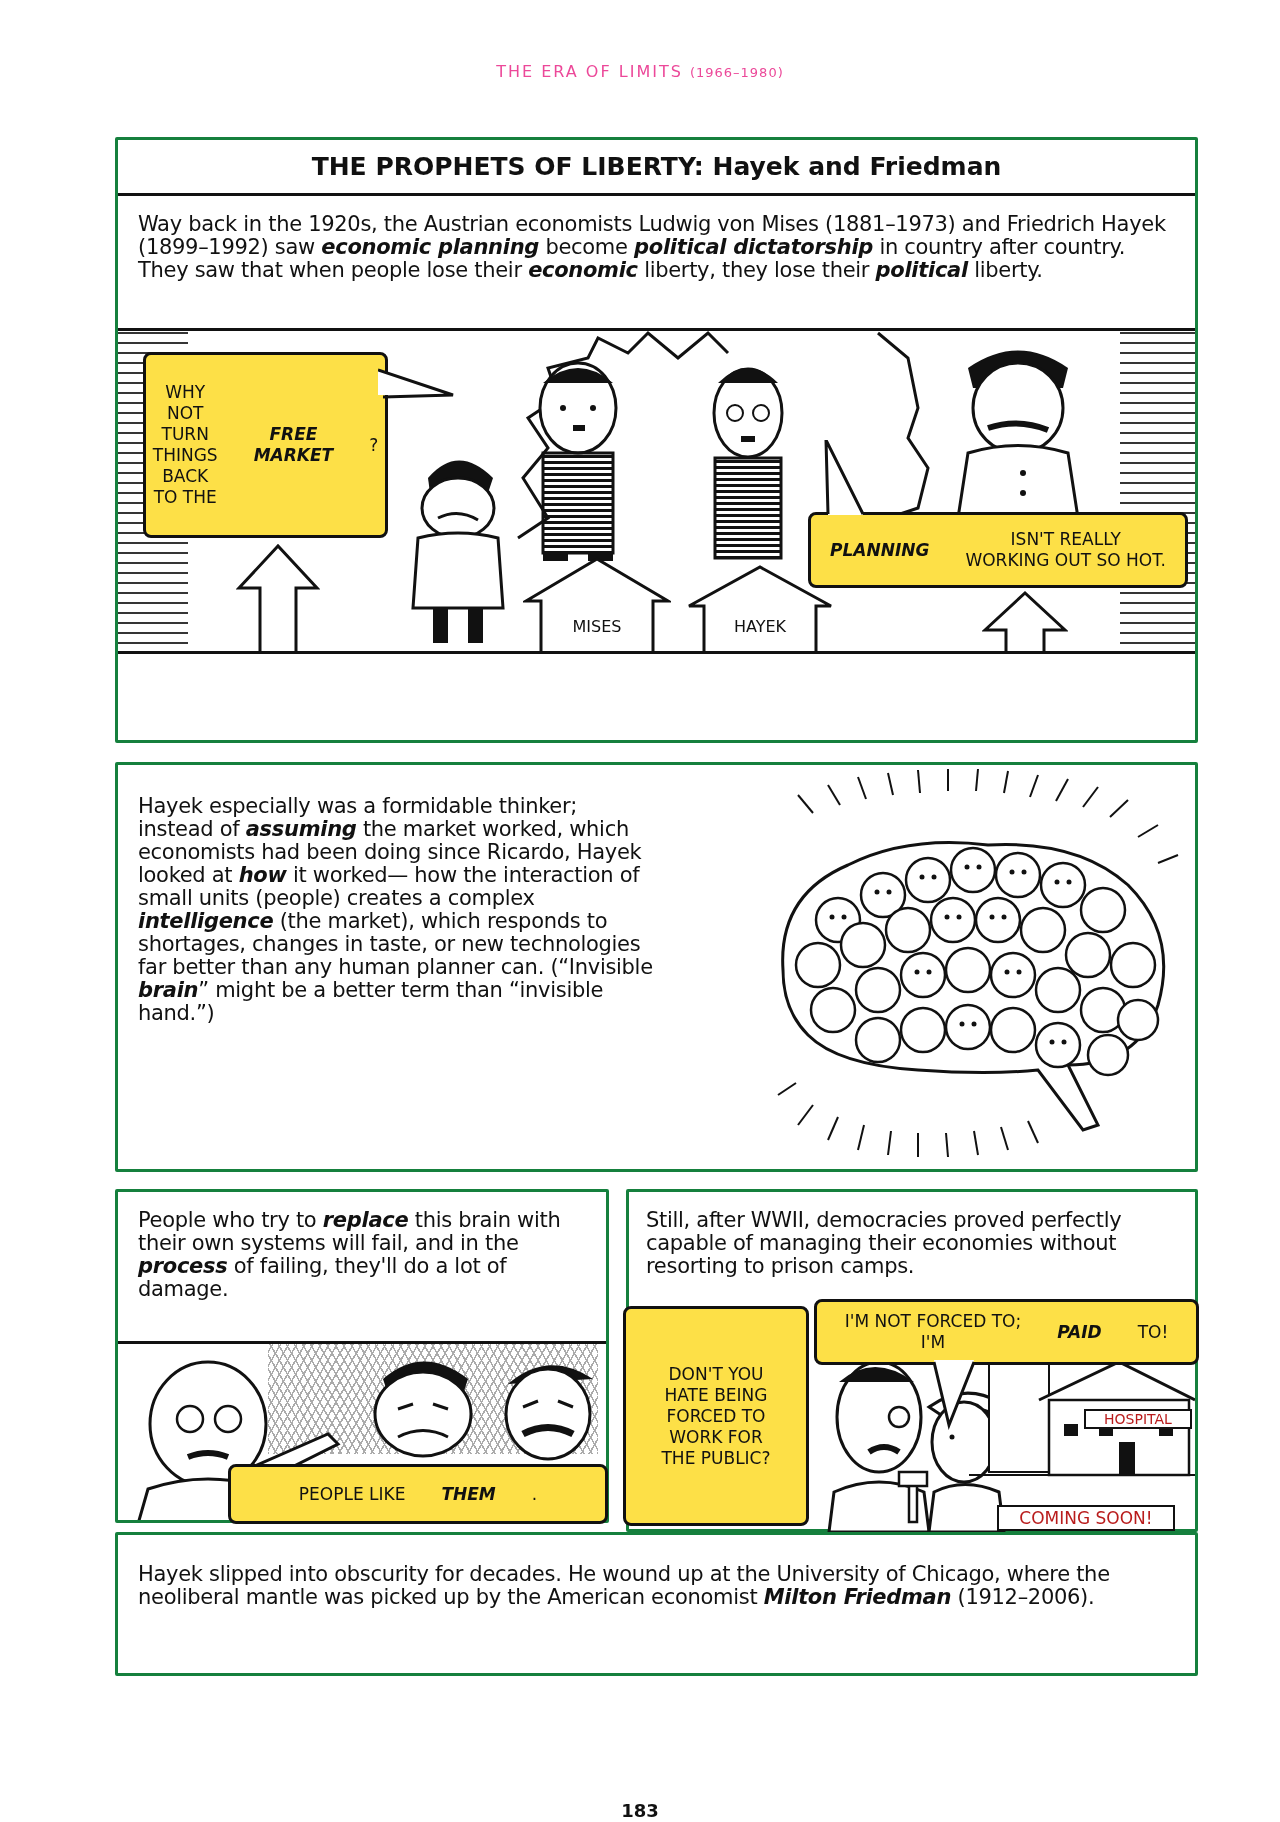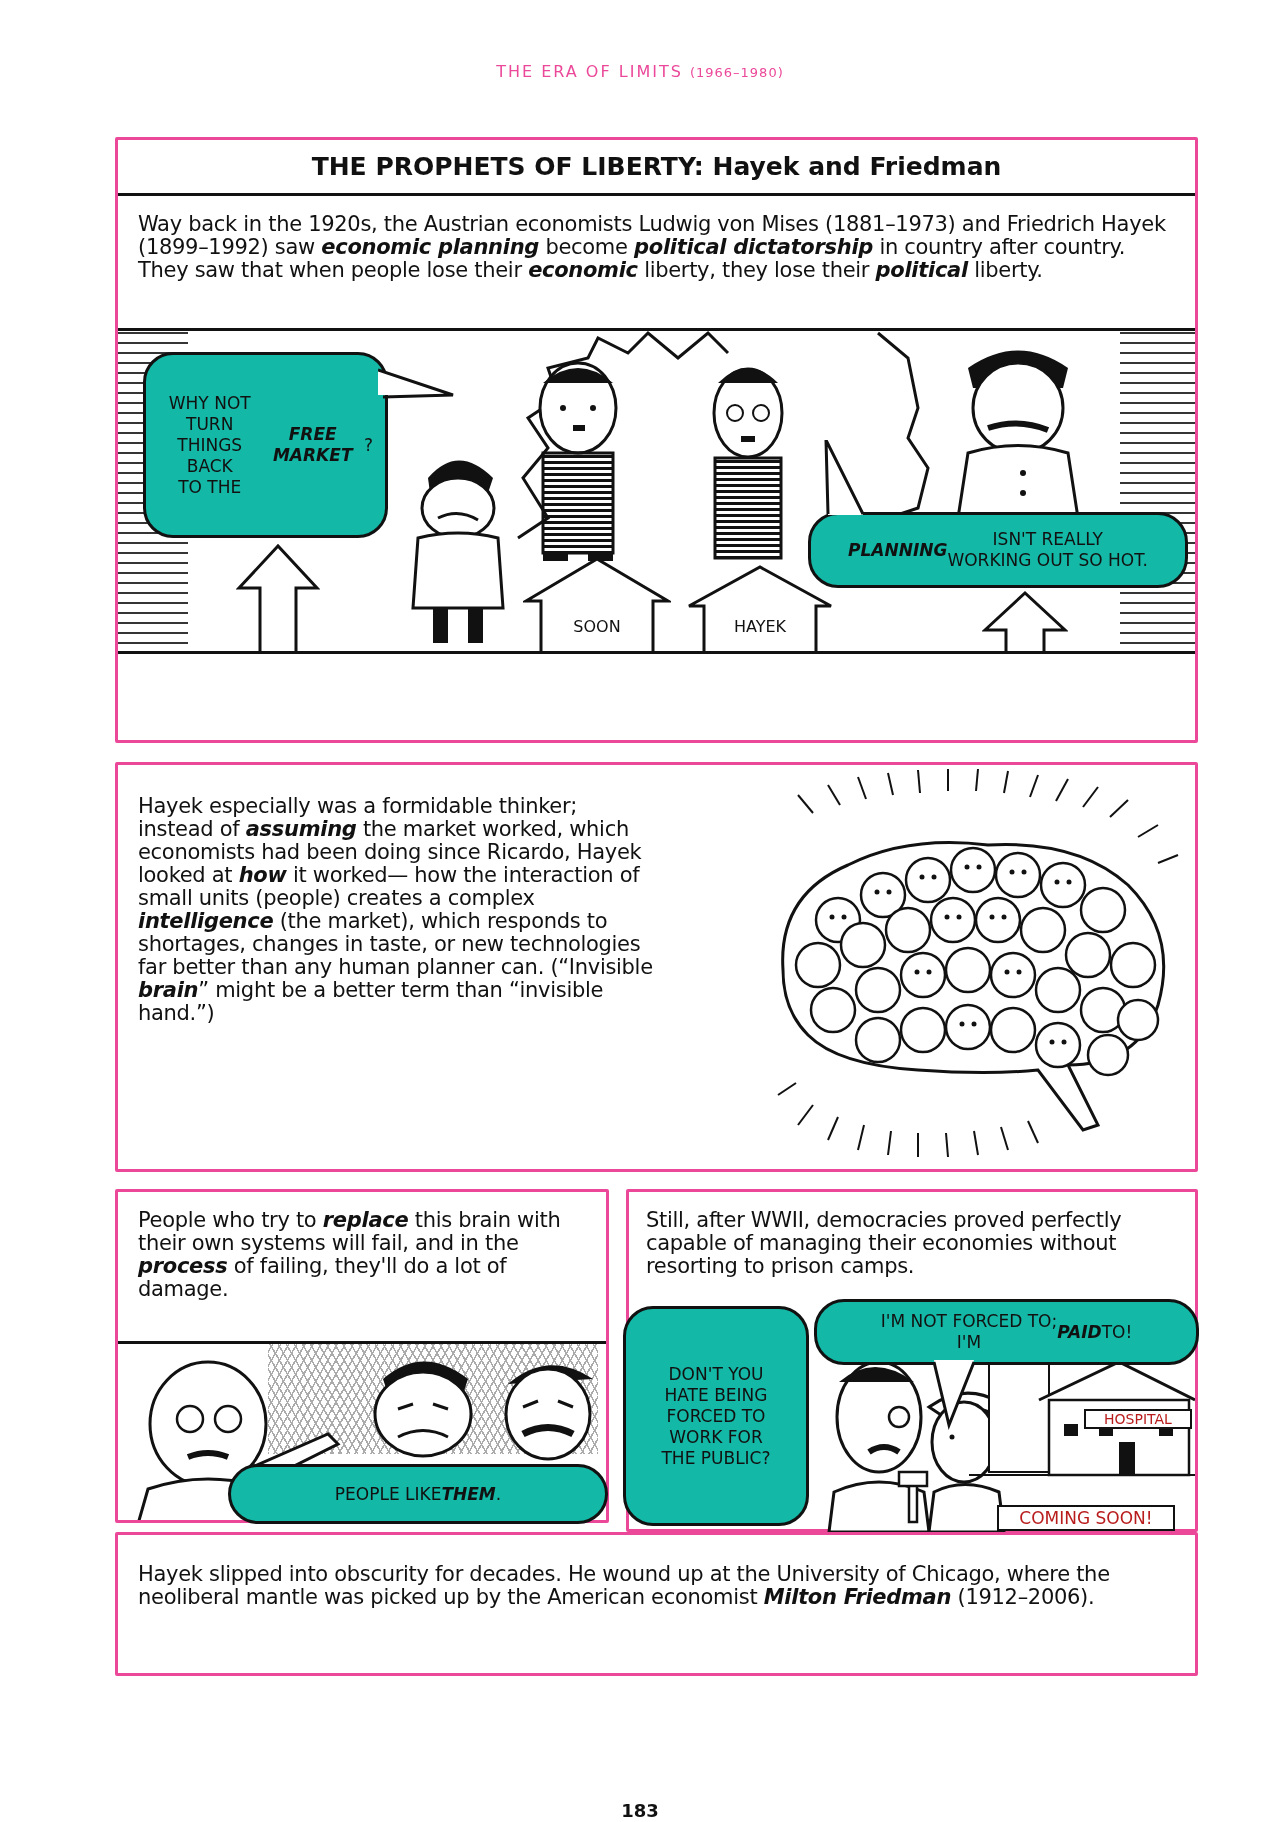--- a/index.html
+++ b/index.html
@@ -6,37 +6,37 @@
   html, body { width: 1280px; height: 1822px; background: #ffffff; overflow: hidden; }
   body { position: relative; font-family: "Liberation Sans", sans-serif; color: #111; }
 
   .abs { position: absolute; }
   .running-head {
     left: 0; width: 1280px; top: 62px; text-align: center;
     font-family: "DejaVu Sans", sans-serif; font-size: 16px; letter-spacing: 2px; color: #ec4899;
   }
   .running-head .years { font-size: 13px; letter-spacing: 1px; }
 
-  .panel { position: absolute; border: 3px solid #ec4899; background: #fff; border-radius: 2px; }
+  .panel { position: absolute; border: 3px solid #15803d; background: #fff; border-radius: 2px; }
   .title-box {
     position: absolute; left: 0; top: 0; right: 0; height: 56px;
     border-bottom: 3px solid #111; display: flex; align-items: center; justify-content: center;
     font-family: "DejaVu Sans", sans-serif; font-weight: bold; font-size: 25px; color: #111;
   }
   .caption {
     position: absolute; font-family: "DejaVu Sans", sans-serif; font-size: 21px;
     line-height: 23px; color: #111; letter-spacing: -0.3px;
   }
   .caption em, .bubble em { font-style: italic; font-weight: bold; }
 
   .bubble {
-    position: absolute; background: #14b8a6; border: 3px solid #111; border-radius: 30px;
+    position: absolute; background: #fde047; border: 3px solid #111; border-radius: 8px;
     display: flex; align-items: center; justify-content: center; text-align: center;
     font-family: "DejaVu Sans", sans-serif; font-size: 17px; line-height: 21px;
-    text-transform: uppercase; color: #111; padding: 8px 12px; white-space: pre-line;
+    text-transform: uppercase; color: #111; padding: 8px 12px; white-space: pre-line; gap: 36px;
   }
   .tail { position: absolute; width: 0; height: 0; }
 
   .hatch {
     position: absolute;
     background: repeating-linear-gradient(to bottom, #111 0 2px, transparent 2px 10px);
   }
   .strip-line { position: absolute; height: 3px; background: #111; }
 
   .house { position: absolute; }
@@ -129,21 +129,21 @@
       <path d="M3,45 L42,3 L81,45 L60,45 L60,115 L24,115 L24,45 Z" fill="#fff" stroke="#111" stroke-width="3"></path>
     </svg>
     <svg style="position:absolute; left:864px; top:262px;" width="86" height="70">
       <path d="M3,40 L43,3 L83,40 L62,40 L62,70 L24,70 L24,40 Z" fill="#fff" stroke="#111" stroke-width="3"></path>
     </svg>
 
     <div class="house" style="left:405px; top:228px; width:148px; height:98px;">
       <svg width="148" height="98">
           <path d="M3,45 L74,3 L145,45 L130,45 L130,98 L18,98 L18,45 Z" fill="#fff" stroke="#111" stroke-width="3"></path>
         </svg>
-      <div class="house-label">SOON</div>
+      <div class="house-label">MISES</div>
     </div>
     <div class="house" style="left:568px; top:236px; width:148px; height:90px;">
       <svg width="148" height="90">
           <path d="M3,42 L74,3 L145,42 L130,42 L130,90 L18,90 L18,42 Z" fill="#fff" stroke="#111" stroke-width="3"></path>
         </svg>
       <div class="house-label">HAYEK</div>
     </div>
     <div class="strip-line" style="left:0; right:0; bottom:0;"></div>
   </div>
 

